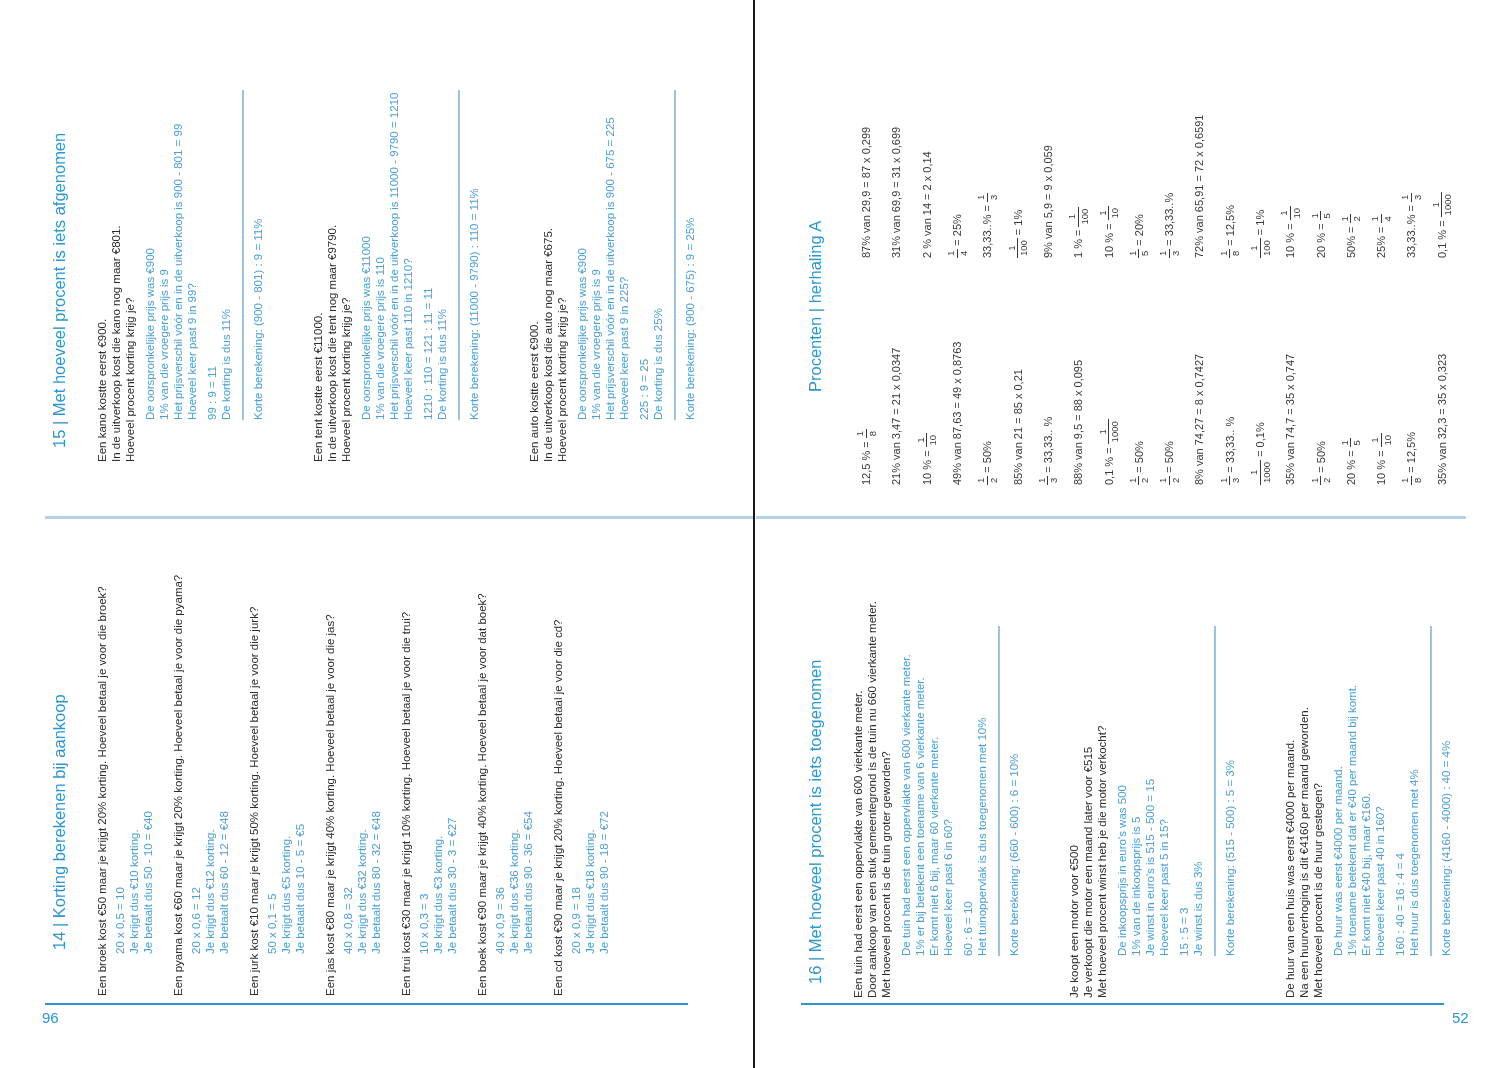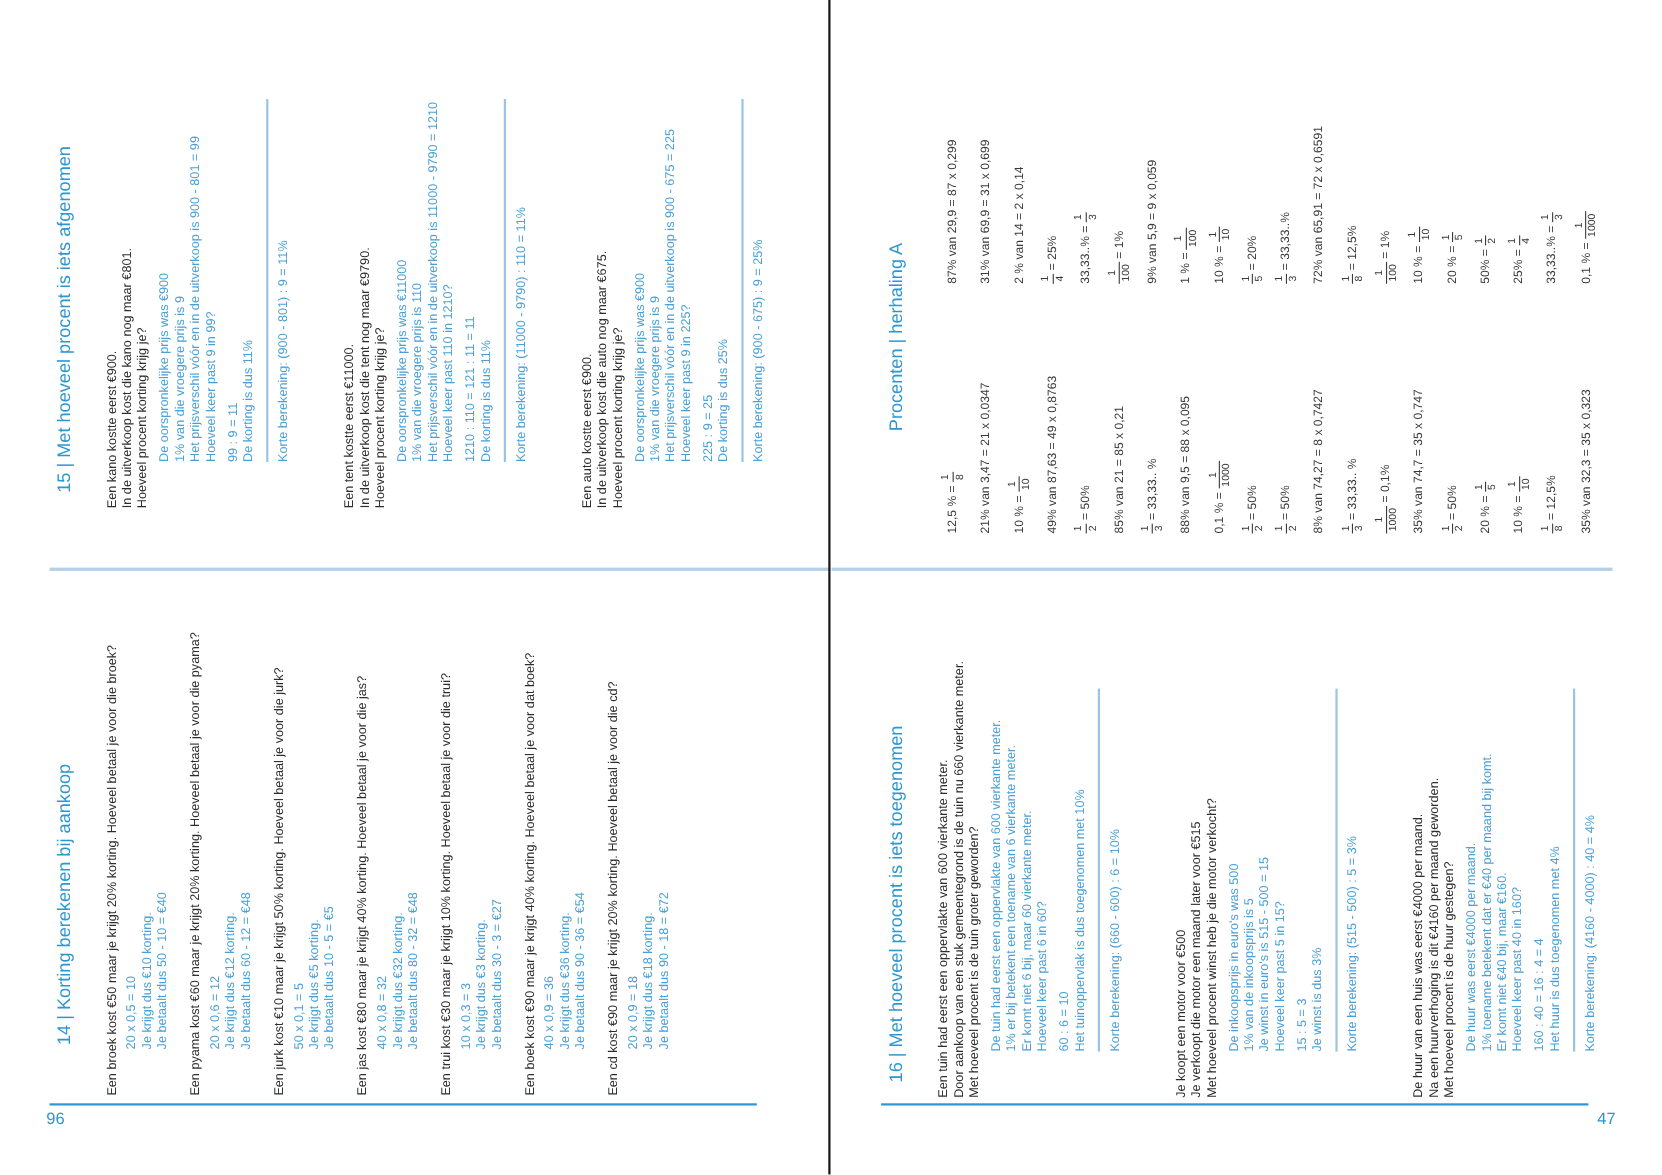--- a/index.html
+++ b/index.html
@@ -526,14 +526,14 @@
       </div>
     </div>
   </div>
 
   <div class="mid-rule" id="mid-left"></div>
   <div class="mid-rule" id="mid-right"></div>
   <div class="bottom-rule" id="bottom-left"></div>
   <div class="bottom-rule" id="bottom-right"></div>
   <div class="gutter"></div>
   <div class="pagenum" id="pn96">96</div>
-  <div class="pagenum" id="pn97">47</div>
+  <div class="pagenum" id="pn97">52</div>
 </div>
 
 </body></html>

